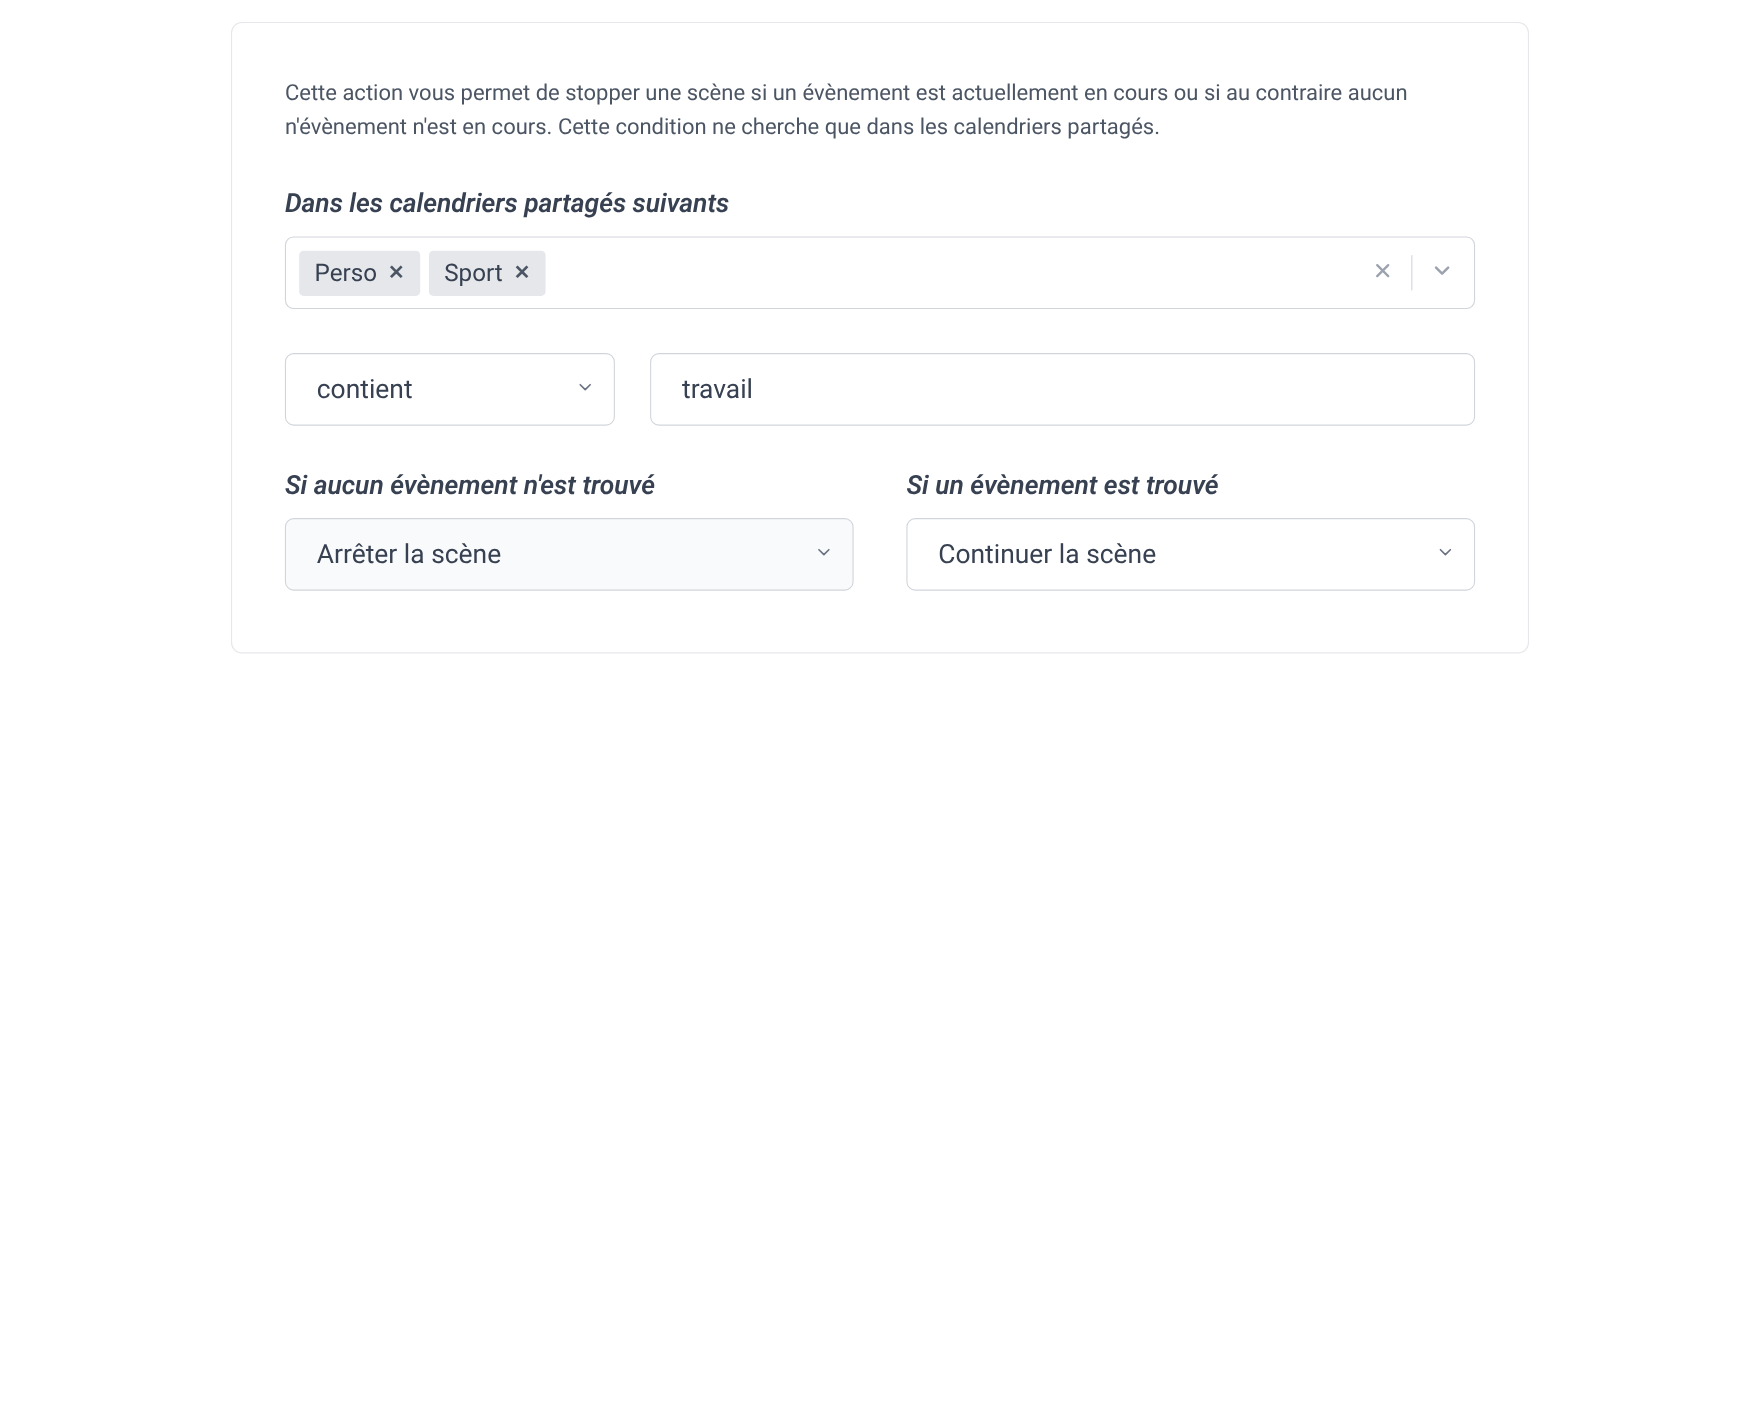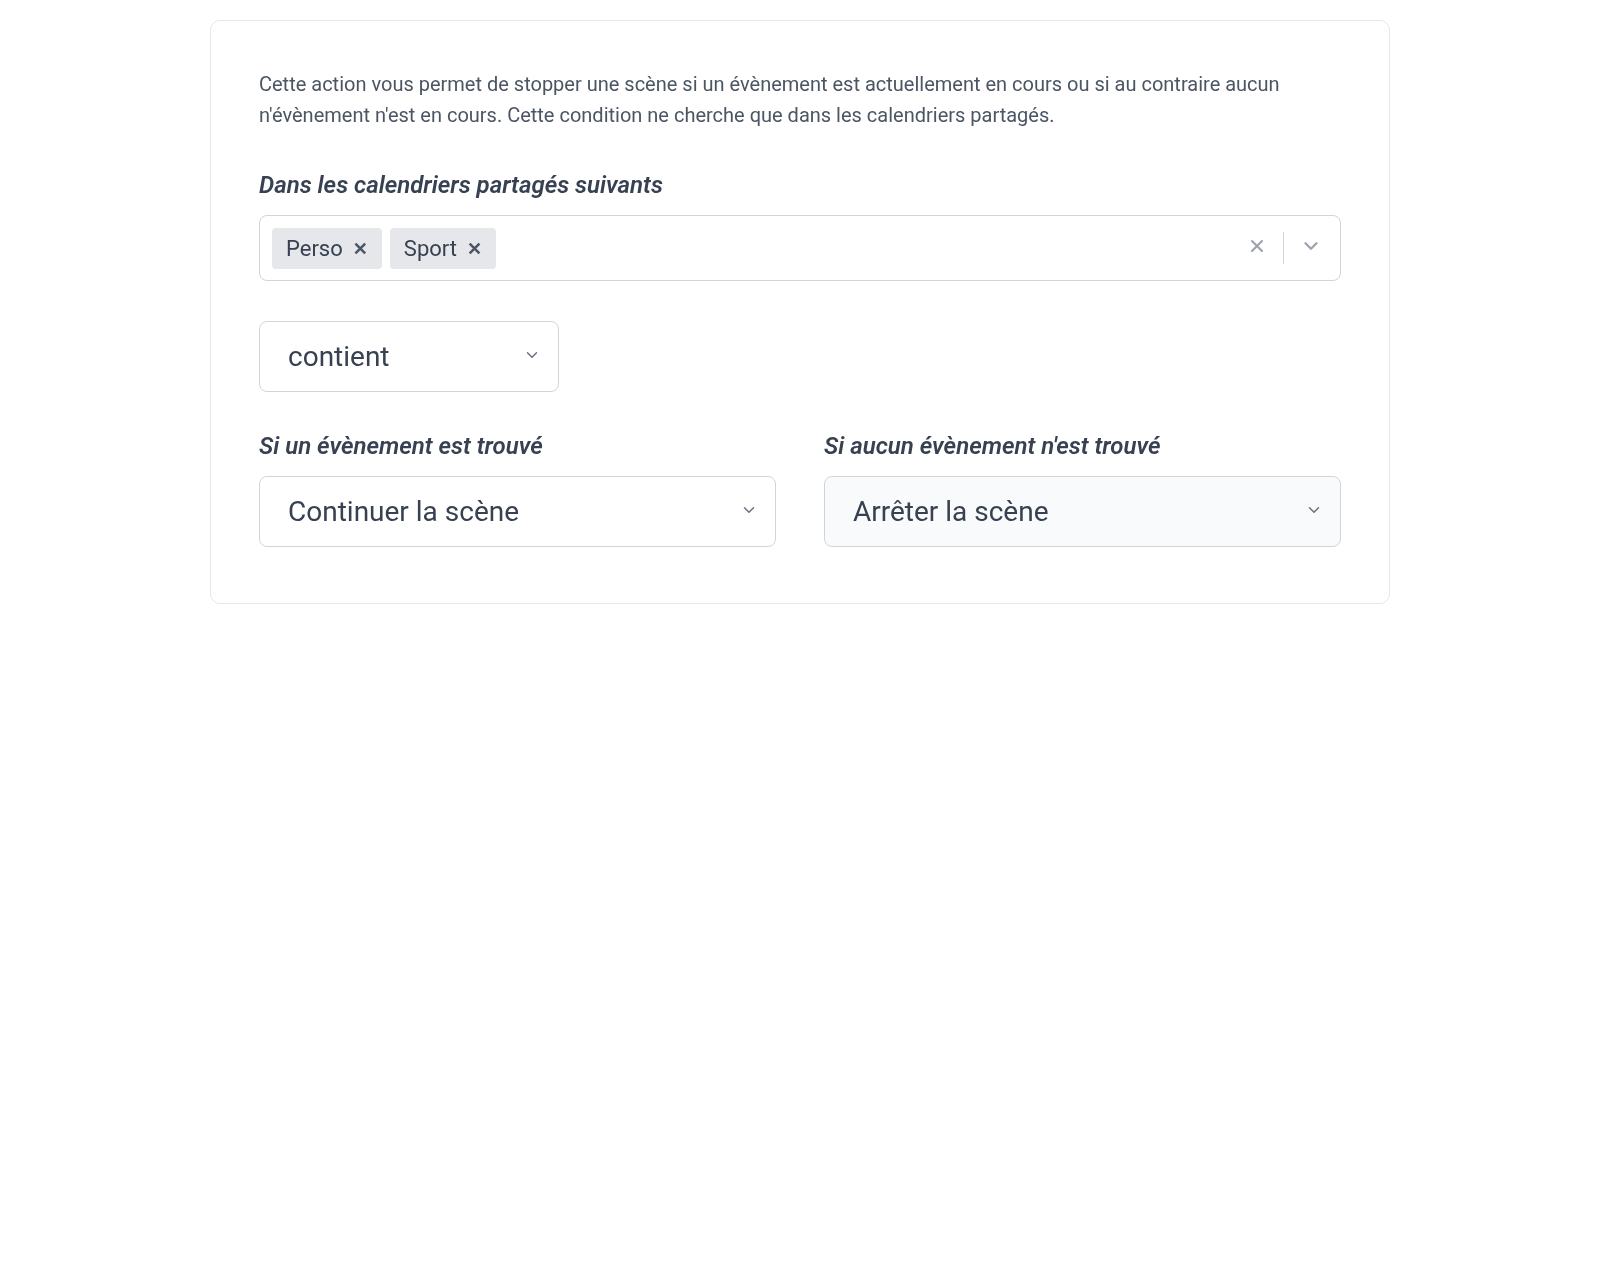--- a/index.html
+++ b/index.html
@@ -122,21 +122,21 @@
       margin-bottom: 40px;
     }
     .select-wrap {
       position: relative;
       flex-shrink: 0;
     }
     .select-box {
       border: 1px solid #d1d5db;
       border-radius: 8px;
       padding: 18px 50px 18px 28px;
-      font-size: 28px;
+      font-size: 24px;
       color: #374151;
       background: #fff;
       cursor: pointer;
       min-width: 300px;
       display: flex;
       align-items: center;
       justify-content: space-between;
     }
     .select-chevron {
       position: absolute;
@@ -212,44 +212,45 @@
       <div class="select-wrap">
         <div class="select-box">
           <span>contient</span>
         </div>
         <span class="select-chevron">
           <svg width="18" height="18" viewBox="0 0 24 24" fill="none" stroke="currentColor" stroke-width="2" stroke-linecap="round" stroke-linejoin="round">
             <polyline points="6 9 12 15 18 9"></polyline>
           </svg>
         </span>
       </div>
+      <input class="text-input" type="text" value="travail" style="">
     </div>
 
     <div class="two-col">
+      <div class="col">
+        <div class="field-label">Si aucun évènement n'est trouvé</div>
+        <div class="select-wrap" style="width:100%;">
+          <div class="select-box hover-bg">
+            <span>Arrêter la scène</span>
+          </div>
+          <span class="select-chevron">
+            <svg width="18" height="18" viewBox="0 0 24 24" fill="none" stroke="currentColor" stroke-width="2" stroke-linecap="round" stroke-linejoin="round">
+              <polyline points="6 9 12 15 18 9"></polyline>
+            </svg>
+          </span>
+        </div>
+      </div>
       <div class="col">
         <div class="field-label">Si un évènement est trouvé</div>
         <div class="select-wrap" style="width:100%;">
           <div class="select-box">
             <span>Continuer la scène</span>
           </div>
           <span class="select-chevron">
             <svg width="18" height="18" viewBox="0 0 24 24" fill="none" stroke="currentColor" stroke-width="2" stroke-linecap="round" stroke-linejoin="round">
               <polyline points="6 9 12 15 18 9"></polyline>
             </svg>
           </span>
         </div>
       </div>
-      <div class="col">
-        <div class="field-label">Si aucun évènement n'est trouvé</div>
-        <div class="select-wrap" style="width:100%;">
-          <div class="select-box hover-bg">
-            <span>Arrêter la scène</span>
-          </div>
-          <span class="select-chevron">
-            <svg width="18" height="18" viewBox="0 0 24 24" fill="none" stroke="currentColor" stroke-width="2" stroke-linecap="round" stroke-linejoin="round">
-              <polyline points="6 9 12 15 18 9"></polyline>
-            </svg>
-          </span>
-        </div>
-      </div>
     </div>
   </div>
 </div>
 
 </body></html>

